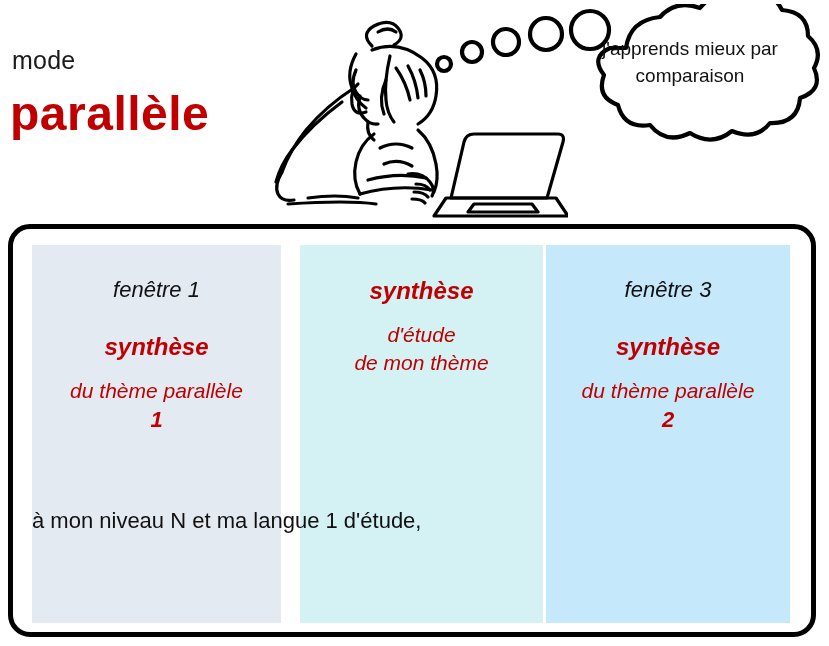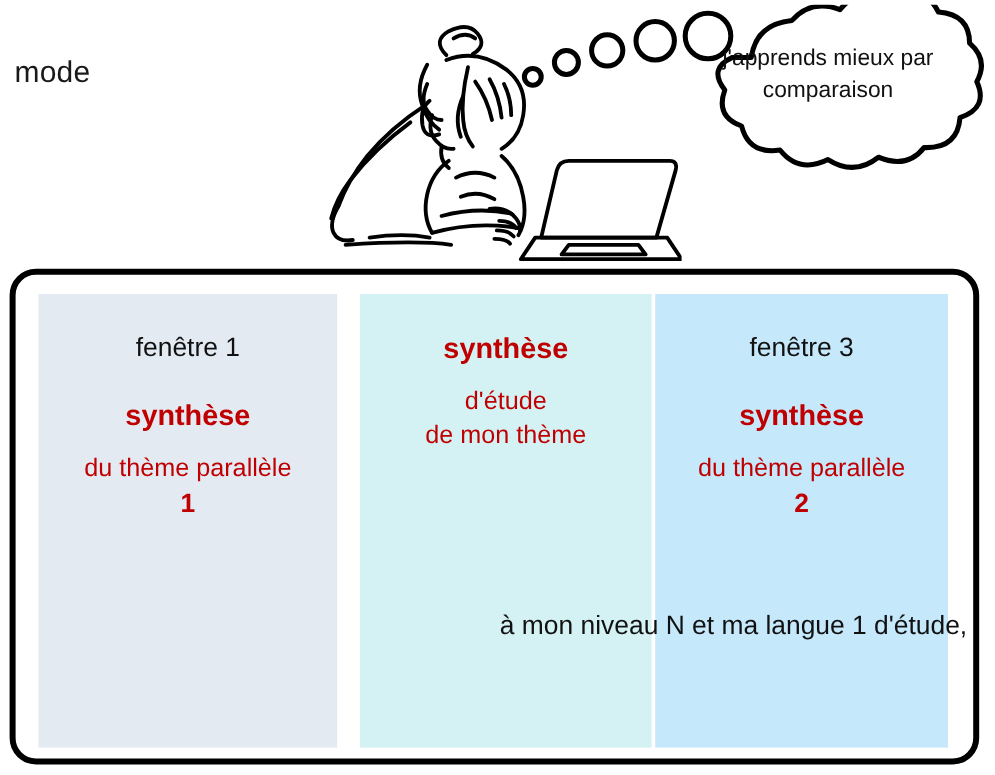--- a/index.html
+++ b/index.html
@@ -92,20 +92,21 @@
     width: 774px;
     height: 378px;
   }
 
   .panel {
     position: absolute;
     top: 0;
     height: 378px;
     box-sizing: border-box;
     padding-top: 32px;
+    font-style: italic;
   }
   #panel-1 { left: 0px;   width: 249px; background: #e4eaf2; }
   #panel-2 { left: 268px; width: 243px; background: #d4f1f4; }
   #panel-3 { left: 514px; width: 244px; background: #c6e8fb; }
 
   .panel-title {
     text-align: center;
     font-size: 22px;
     color: #111111;
     margin-bottom: 30px;
@@ -131,36 +132,37 @@
     color: #c00000;
     line-height: 1.35;
   }
 
   
   #caption {
     position: absolute;
     left: 19px;
     top: 272px;
     width: 774px;
-    text-align: right;
+    text-align: left;
     font-size: 22px;
     line-height: 1.85;
     color: #111111;
     z-index: 5;
     pointer-events: none;
   }
   #caption .caption-line { display: block; }
 </style>
 </head>
 <body>
 
 <div id="header">
 
   <div id="mode-label">mode</div>
 
+  <div id="mode-title">parallèle</div>
 
   <div id="illustration">
     <svg width="300" height="214" viewBox="0 0 300 214" fill="none" stroke="#000000" stroke-width="3.2" stroke-linecap="round" stroke-linejoin="round">
 
       <path d="M104 38 q-12 -12 2 -20 q16 -8 24 2 q8 10 -4 17"></path>
       <path d="M110 24 q10 -6 18 0"></path>
 
       <path d="M88 46 q-10 18 -4 34 q4 13 14 20"></path>
       <path d="M98 104 q-12 4 -14 -8 q-2 -14 6 -20"></path>
       <path d="M104 42 q26 -10 50 8 q18 14 14 38 q-3 19 -18 28"></path>

